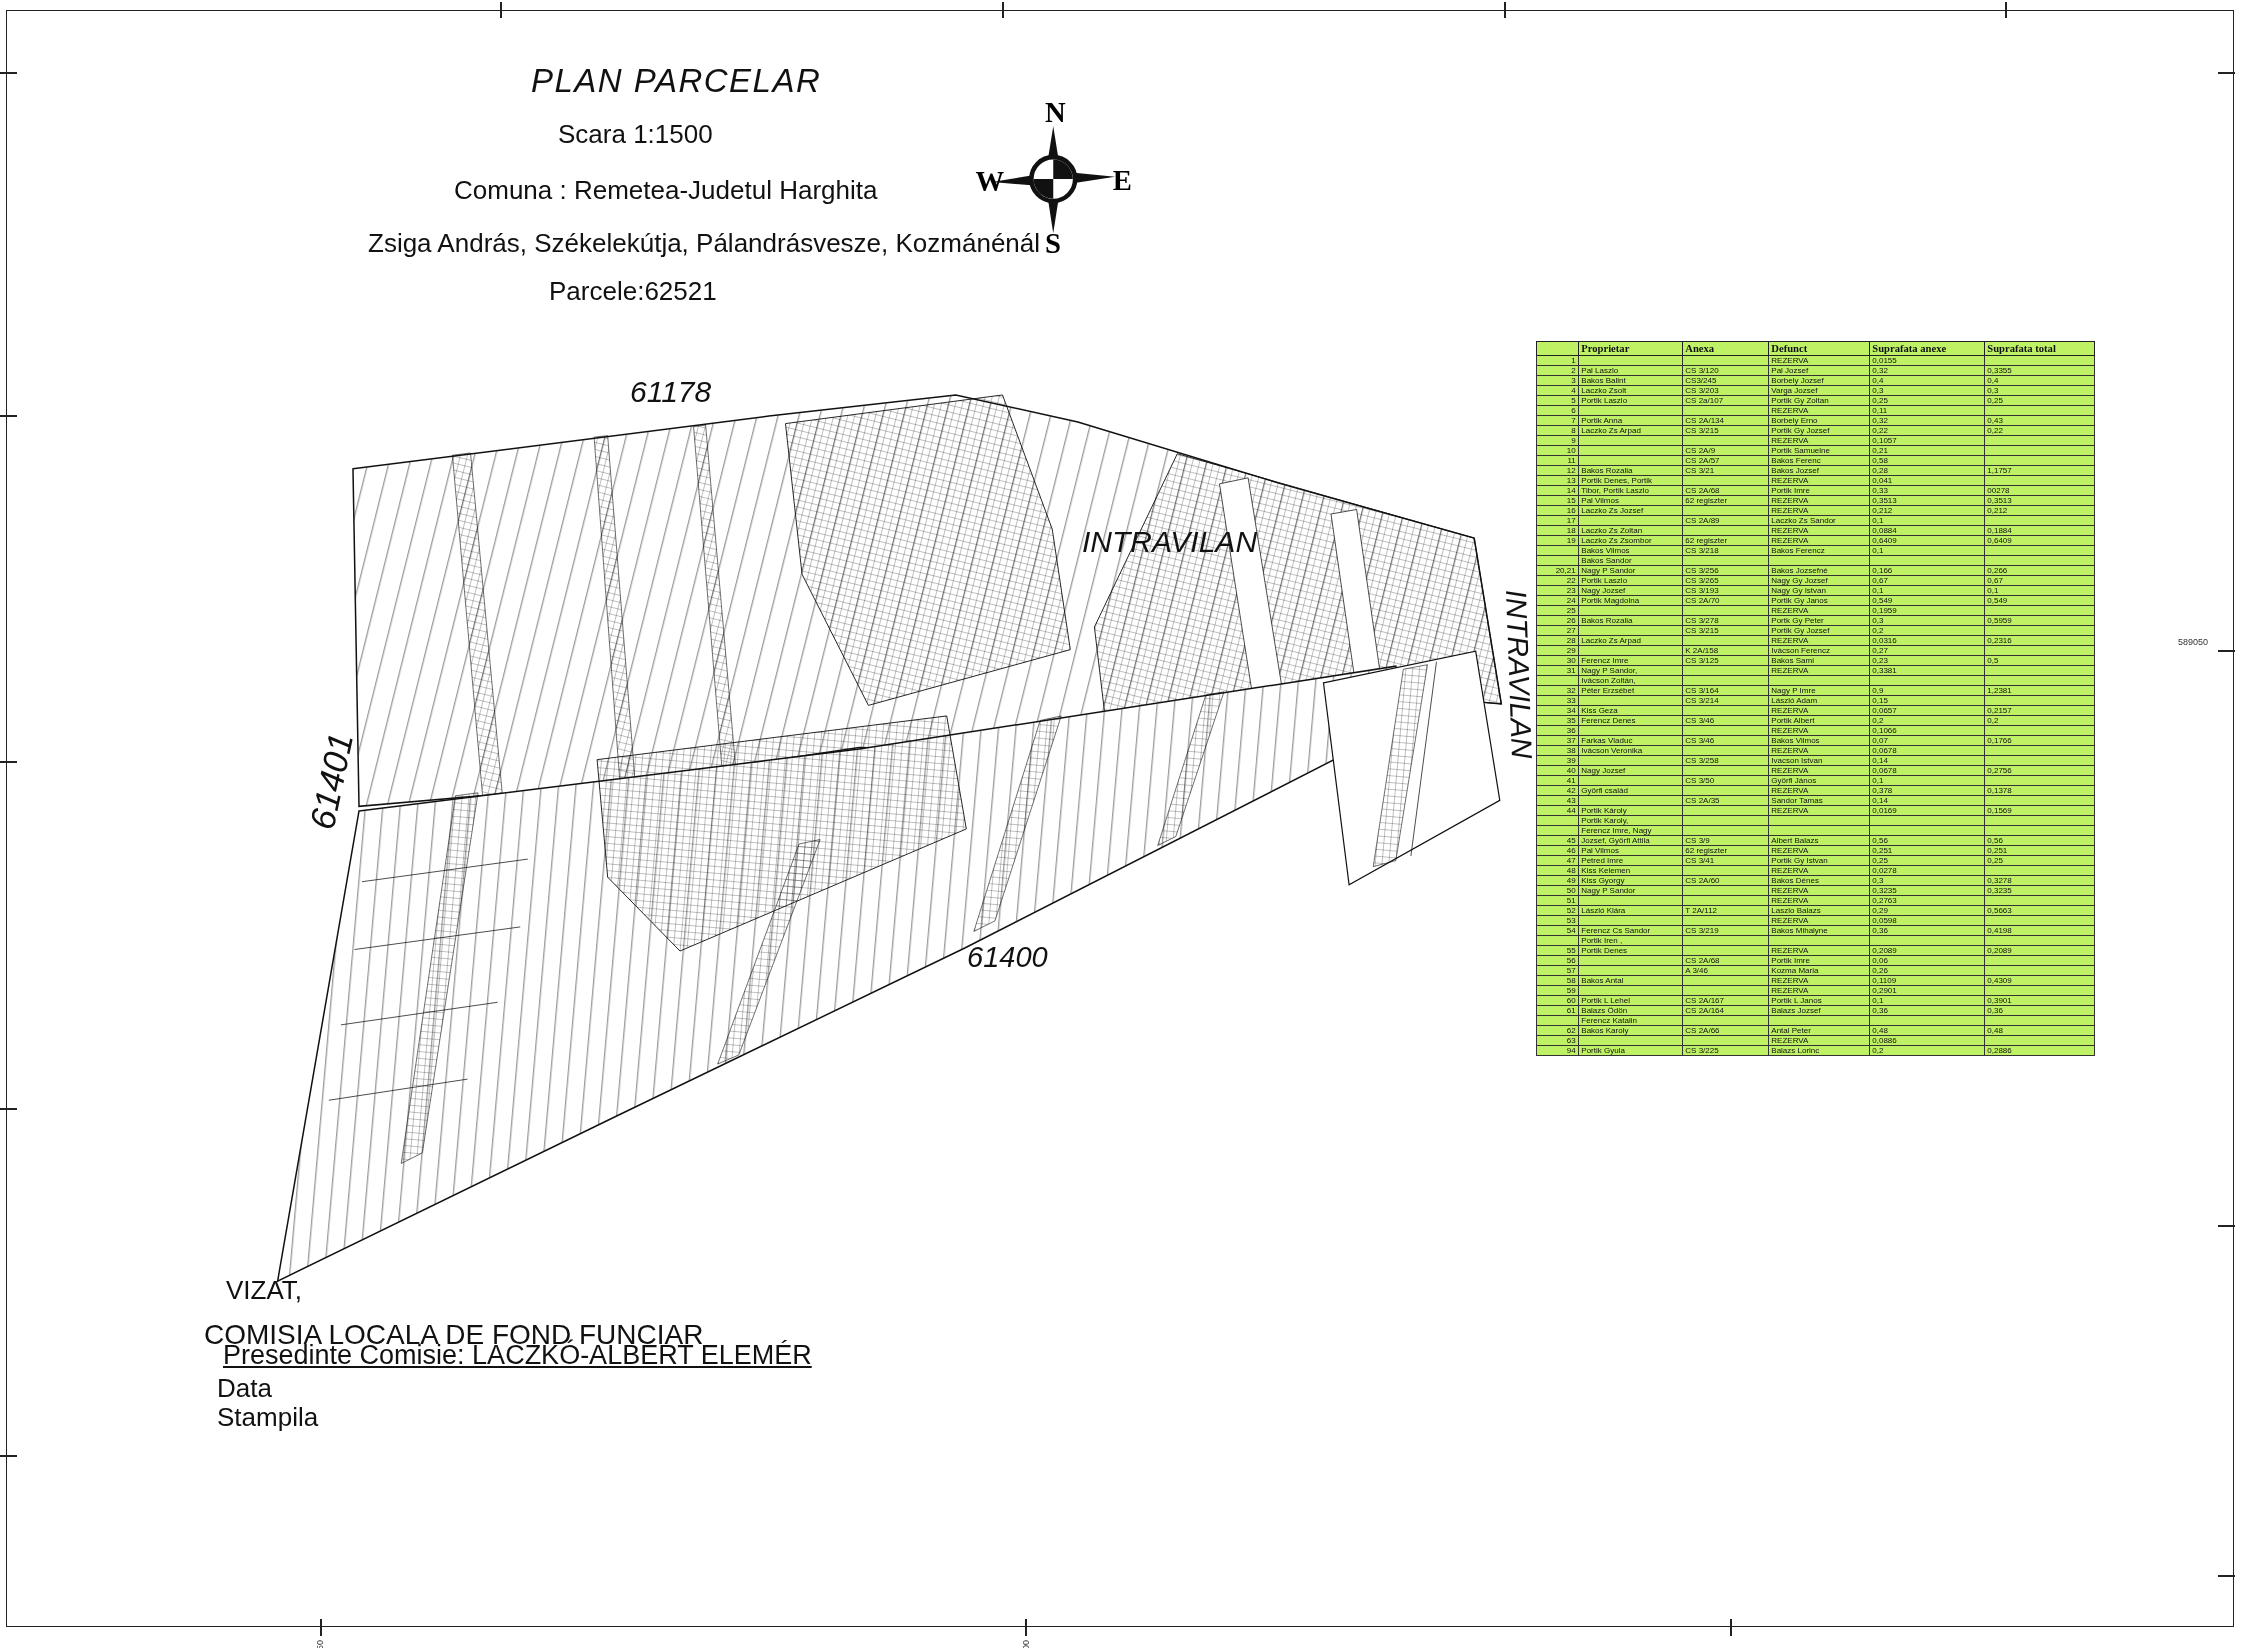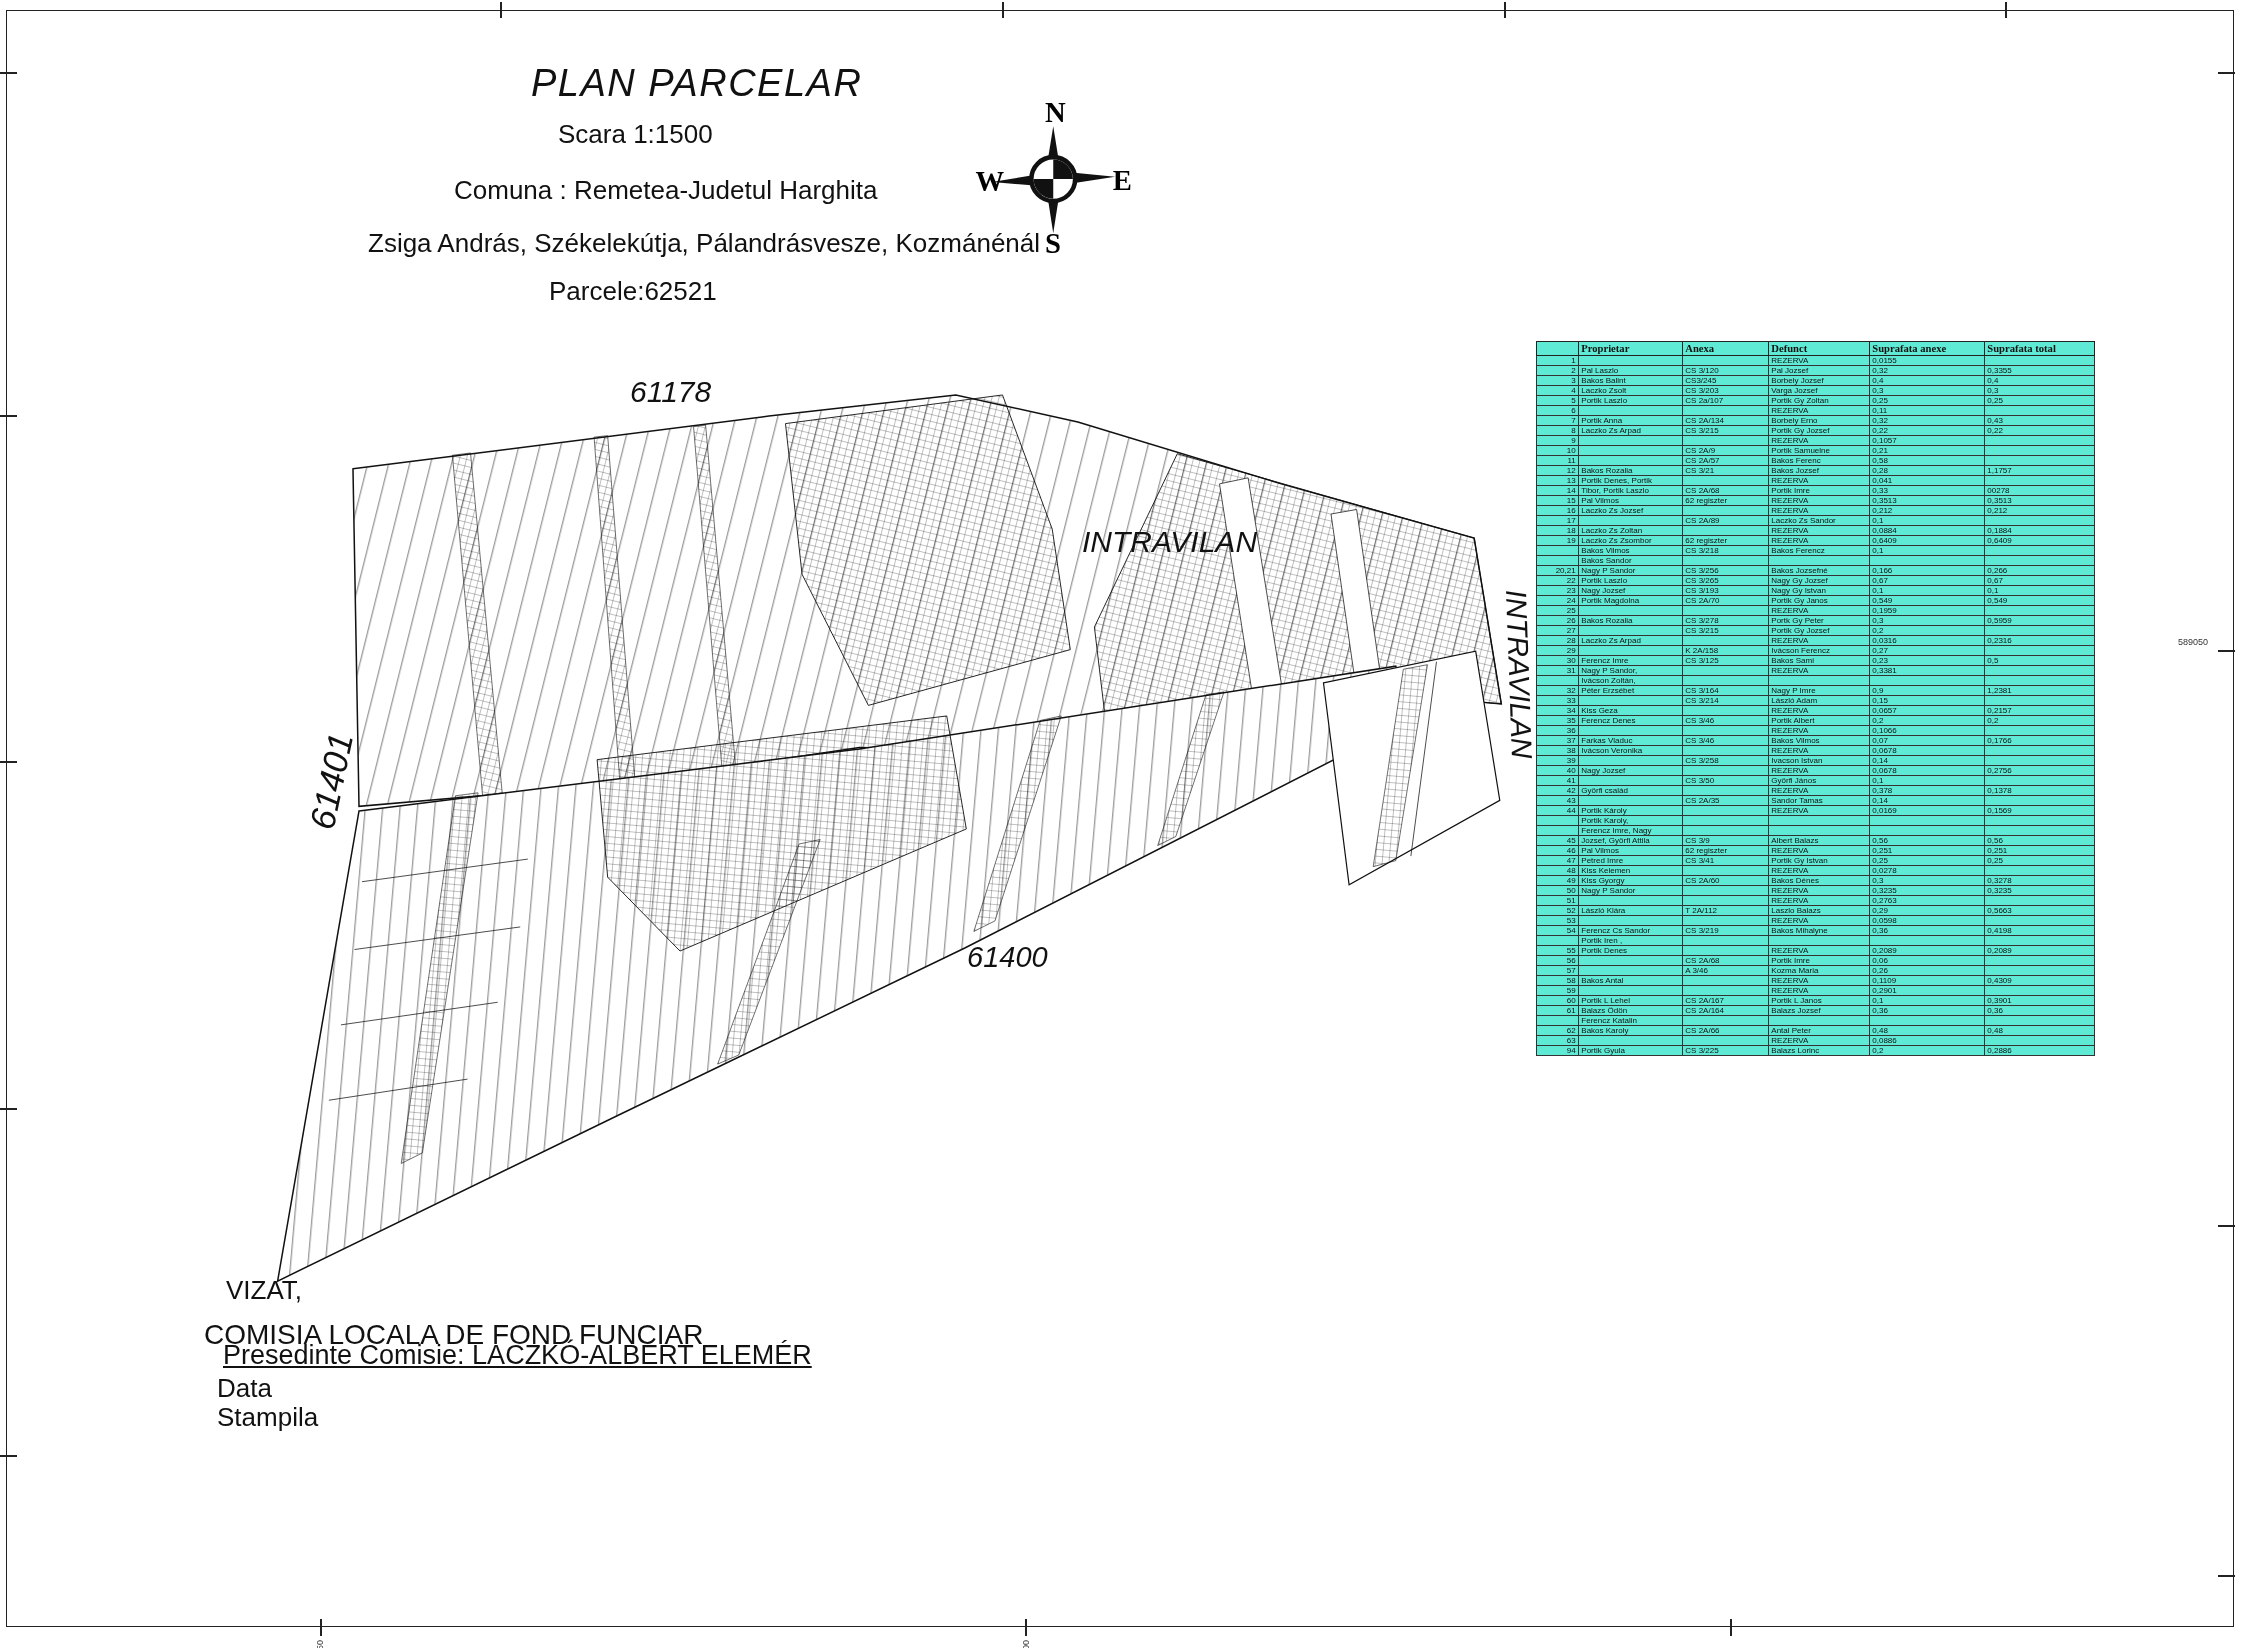--- a/index.html
+++ b/index.html
@@ -7,26 +7,26 @@
   .abs{position:absolute;}
   
   .frame{position:absolute;left:6px;top:9.8px;width:2228px;height:1617px;border:1.5px solid #222;box-sizing:border-box;}
   .tick{position:absolute;background:#222;}
   .tick.v{width:1.5px;height:16.6px;}
   .tick.h{width:16.6px;height:1.5px;}
   .tick-label{position:absolute;font-size:9px;color:#333;white-space:nowrap;}
   .tick-label.rot{transform:rotate(-90deg);transform-origin:left top;}
   
   .title-line{position:absolute;white-space:nowrap;}
-  .t-main{font-size:38px;font-style:italic;letter-spacing:1.5px;}
+  .t-main{font-size:33px;font-style:italic;letter-spacing:1.5px;}
   .t-sub{font-size:26px;}
   
   .map-label{position:absolute;font-style:italic;white-space:nowrap;}
   
-  table.parcel{position:absolute;left:1536px;top:341px;border-collapse:collapse;table-layout:fixed;background:#5eead4;}
+  table.parcel{position:absolute;left:1536px;top:341px;border-collapse:collapse;table-layout:fixed;background:#bef264;}
   table.parcel th{font-family:"Liberation Serif",serif;font-weight:bold;font-size:10.6px;text-align:left;padding:0.8px 2.3px;border:1.2px solid #222;white-space:nowrap;}
   table.parcel td{font-size:8px;line-height:9px;height:9px;padding:0 2.3px;border:0.8px solid #333;white-space:nowrap;overflow:hidden;}
   table.parcel td.num{text-align:right;}
   
   .f-line{position:absolute;white-space:nowrap;}
   svg{display:block;}
 </style>
 </head>
 <body>
 

